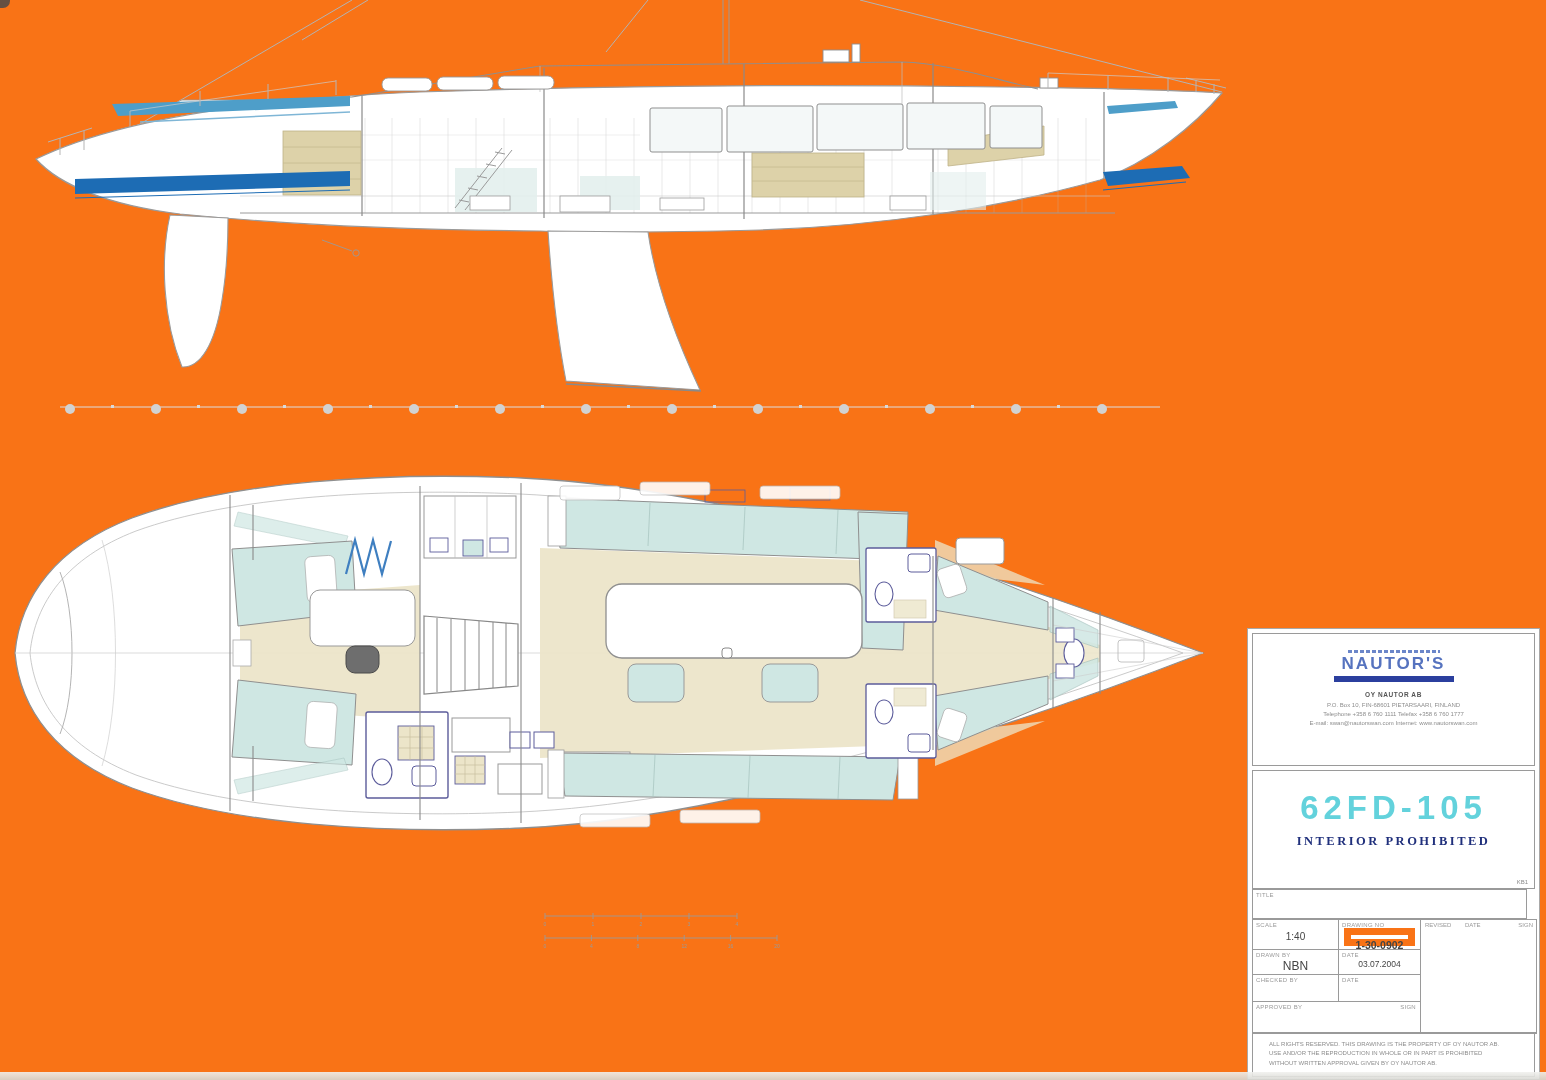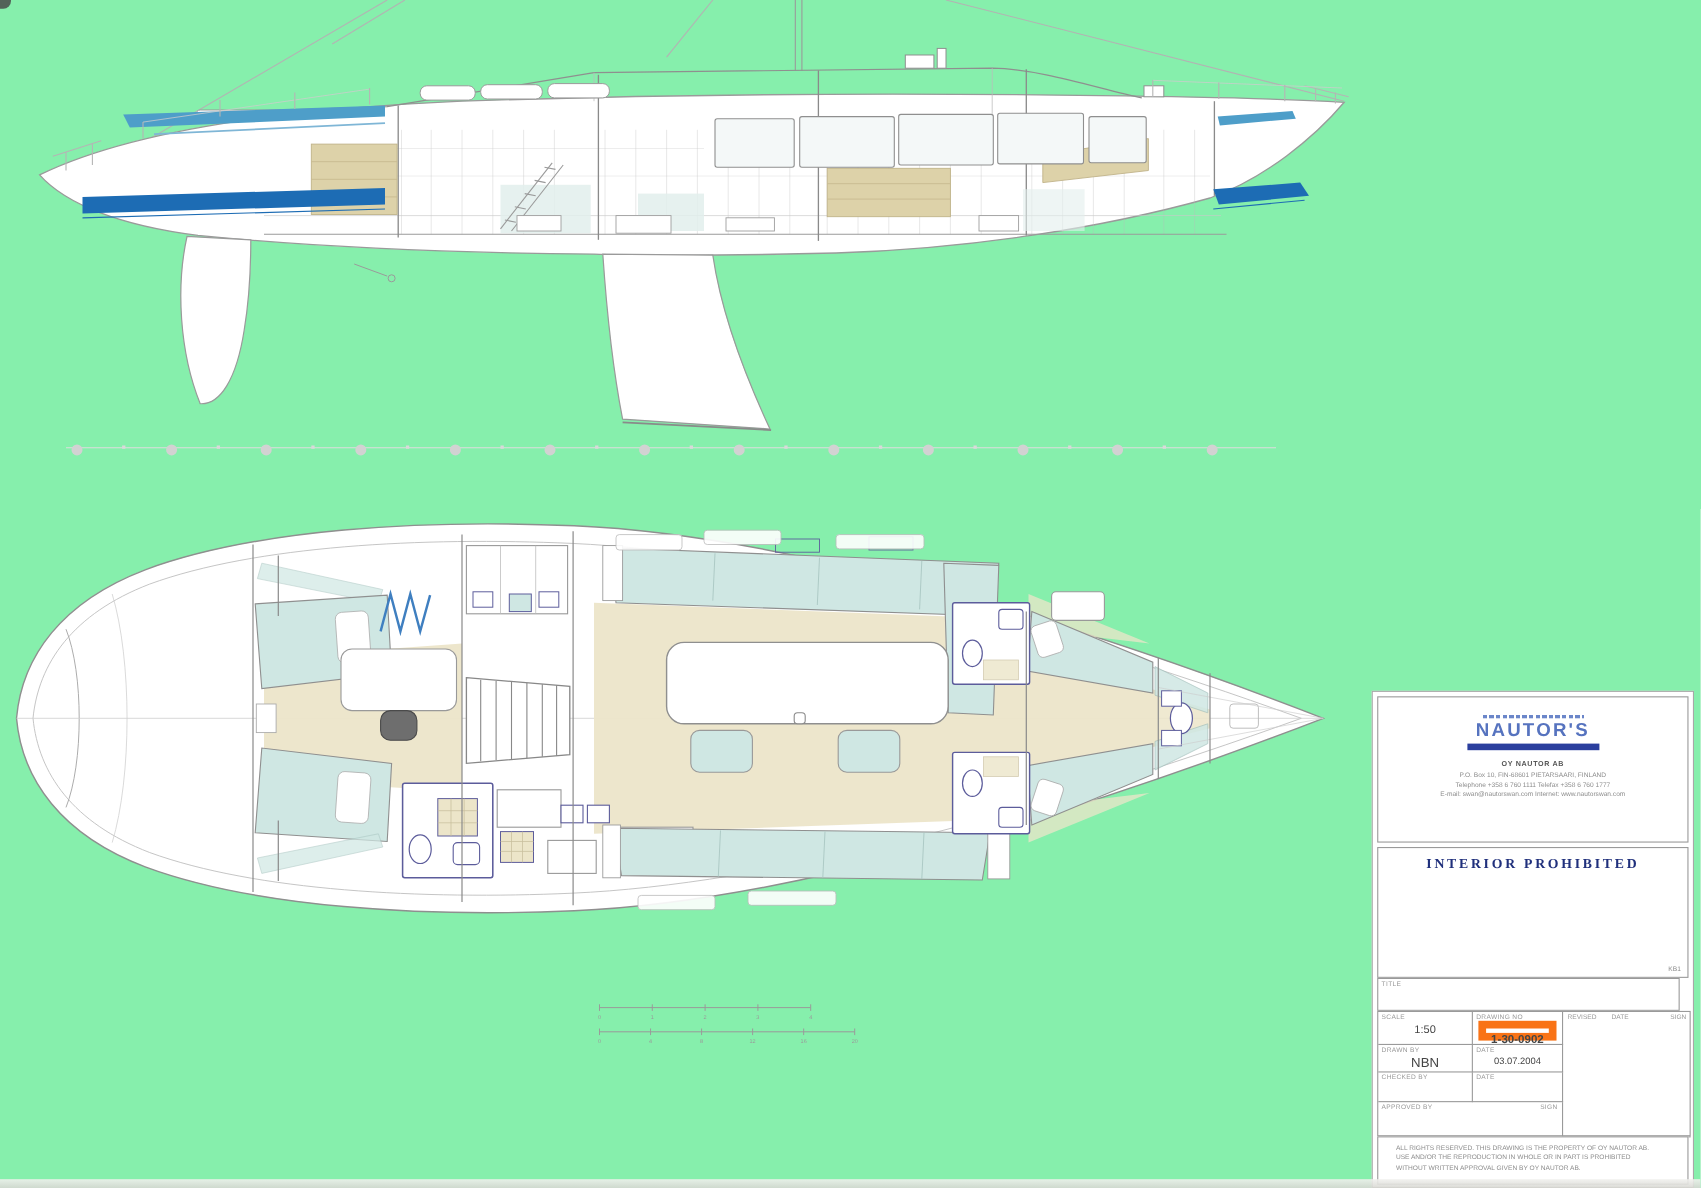--- a/index.html
+++ b/index.html
@@ -1,18 +1,18 @@
 <!DOCTYPE html>
 <html><head>
 <meta charset="utf-8">
 <style>
   html,body{margin:0;padding:0;}
   body{width:1546px;height:1080px;position:relative;background:#fbfbf9;overflow:hidden;
        font-family:"Liberation Sans",sans-serif;}
-  #sheet{position:absolute;inset:0;background:#86efac;}
+  #sheet{position:absolute;inset:0;background:#f97316;}
   svg text{font-family:"Liberation Sans",sans-serif;}
 
   
   .tb{position:absolute;left:1247px;top:628px;width:293px;height:452px;background:#fff;
       border:1px solid #a8a8a8;box-sizing:border-box;z-index:10;}
   .tb *{box-sizing:border-box;}
   .tb-box{position:absolute;left:4px;right:4px;border:1px solid #9a9a9a;background:#fff;}
   .tb-logo-box{top:4px;height:133px;text-align:center;}
   .logo-rule{width:92px;height:3px;margin:16px auto 2px auto;
      background:repeating-linear-gradient(90deg,#6b86c9 0 4px,#fff 4px 6px);}
@@ -408,32 +408,33 @@
     <div class="logo-bar"></div>
     <div class="company">OY NAUTOR AB</div>
     <div class="addr">
           <div class="copy-line">P.O. Box 10, FIN-68601 PIETARSAARI, FINLAND</div>
           <div class="copy-line">Telephone +358 6 760 1111   Telefax +358 6 760 1777</div>
           <div class="copy-line">E-mail: swan@nautorswan.com   Internet: www.nautorswan.com</div>
         </div>
   </div>
 
   <div class="tb-box tb-model-box">
+    <div class="model-code">62FD-105</div>
     <div class="drawing-title">INTERIOR PROHIBITED</div>
     <div class="key-ref">KB1</div>
   </div>
 
   <div class="tb-box tb-title-field">
     <span class="tiny-label">TITLE</span>
   </div>
 
   <div class="tb-grid">
     <div class="cell" style="left:0;top:0;width:86px;height:30px;">
       <span class="tiny-label">SCALE</span>
-      <span class="val">1:50</span>
+      <span class="val">1:40</span>
     </div>
     <div class="cell" style="left:86px;top:0;width:82px;height:30px;">
       <span class="tiny-label">DRAWING NO</span>
       <span class="dno-box">1-30-0902</span>
     </div>
     <div class="cell" style="left:168px;top:0;width:116px;height:114px;border-right:none;">
       <span class="c3lbl" style="left:4px;">REVISED</span>
       <span class="c3lbl" style="left:44px;">DATE</span>
       <span class="c3lbl" style="right:4px;">SIGN</span>
     </div>

